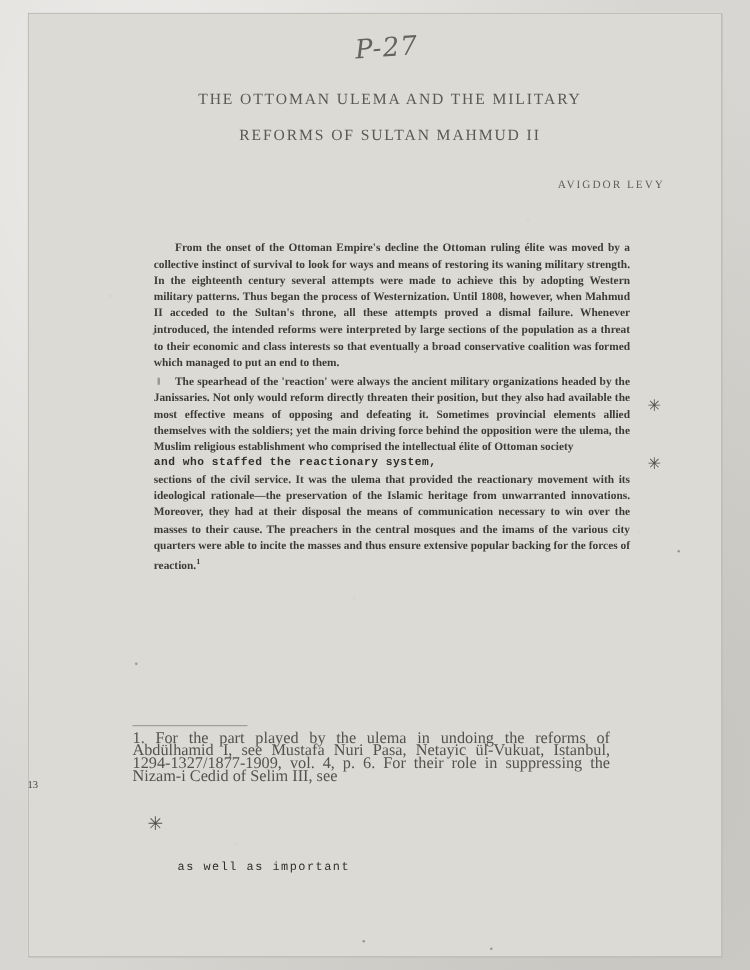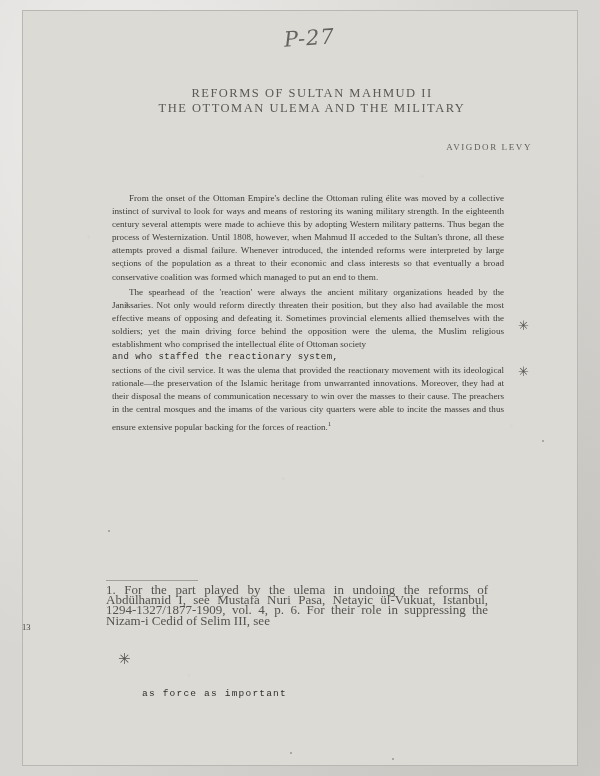--- a/index.html
+++ b/index.html
@@ -91,22 +91,23 @@
     position: absolute;
     left: 86px;
     top: 182px;
     width: 396px;
     font-size: 9.1px;
     line-height: 13.1px;
     text-align: justify;
     color: #3c3a36;
   }
   .body p {
-    margin: 0 0 2px 4px;
+    margin: 0 0 2px 15px;
     text-indent: 17px;
+    font-weight: bold;
   }
   .typed-insert {
     font-family: "Liberation Mono", monospace;
     font-size: 9px;
     letter-spacing: 0.4px;
     color: #2e2c2a;
     display: block;
     text-indent: 0;
     line-height: 13px;
   }
@@ -187,22 +188,22 @@
     <div class="speck s1"></div>
     <div class="speck s2"></div>
     <div class="speck s3"></div>
     <div class="speck s4"></div>
     <div class="speck s5"></div>
     <div class="speck s6"></div>
 
     <div class="handwritten-id">P-27</div>
 
     <div class="title-block">
+      <div class="title-line">THE OTTOMAN ULEMA AND THE MILITARY</div>
       <div class="title-line second">REFORMS OF SULTAN MAHMUD II</div>
-      <div class="title-line">THE OTTOMAN ULEMA AND THE MILITARY</div>
       <div class="author">AVIGDOR LEVY</div>
     </div>
 
     <div class="body">
       <p>From the onset of the Ottoman Empire's decline the Ottoman ruling élite was moved by a collective instinct of survival to look for ways and means of restoring its waning military strength. In the eighteenth century several attempts were made to achieve this by adopting Western military patterns. Thus began the process of Westernization. Until 1808, however, when Mahmud II acceded to the Sultan's throne, all these attempts proved a dismal failure. Whenever introduced, the intended reforms were interpreted by large sections of the population as a threat to their economic and class interests so that eventually a broad conservative coalition was formed which managed to put an end to them.</p>
       <p>
         <span>The spearhead of the 'reaction' were always the ancient military organizations headed by the Janissaries. Not only would reform directly threaten their position, but they also had available the most effective means of opposing and defeating it. Sometimes provincial elements allied themselves with the soldiers; yet the main driving force behind the opposition were the ulema, the Muslim religious establishment who comprised the intellectual élite of Ottoman society</span>
         <span class="typed-insert">and who staffed the reactionary system,</span>
         <span>sections of the civil service. It was the ulema that provided the reactionary movement with its ideological rationale—the preservation of the Islamic heritage from unwarranted innovations. Moreover, they had at their disposal the means of communication necessary to win over the masses to their cause. The preachers in the central mosques and the imams of the various city quarters were able to incite the masses and thus ensure extensive popular backing for the forces of reaction.</span><sup>1</sup>
       </p>
@@ -212,15 +213,15 @@
     <div class="asterisk ast-right-2">✳</div>
     <div class="asterisk ast-left-1">✳</div>
 
     <div class="footnote">
       <div class="rule"></div>
       <p>1. For the part played by the ulema in undoing the reforms of Abdülhamid I, see Mustafa Nuri Pasa, Netayic ül-Vukuat, Istanbul, 1294-1327/1877-1909, vol. 4, p. 6. For their role in suppressing the Nizam-i Cedid of Selim III, see</p>
     </div>
 
     <div class="page-number">13</div>
 
-    <div class="margin-note">as force as important</div>
+    <div class="margin-note">as well as important</div>
   </div>
 </div>
 
 </body></html>

